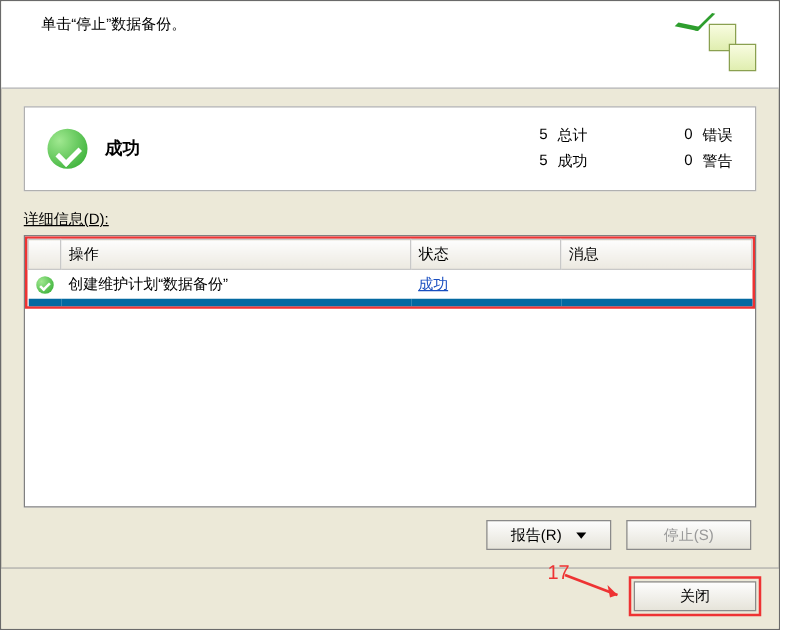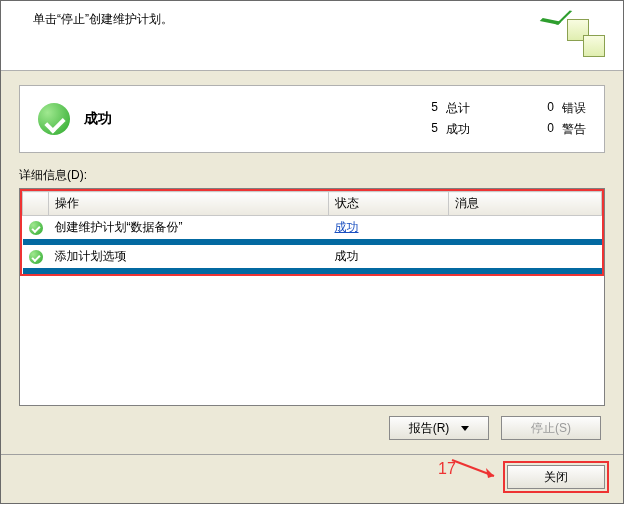--- a/index.html
+++ b/index.html
@@ -97,21 +97,21 @@
     border-left: 4px solid #fff;
     border-bottom: 4px solid #fff;
     transform: rotate(-45deg);
   }
   .summary-title { font-size: 14px; font-weight: bold; }
   .summary-stats { display: flex; gap: 70px; }
   .stat-col { display: flex; flex-direction: column; gap: 4px; }
   .stat-row { display: flex; gap: 8px; }
   .stat-num { width: 14px; text-align: right; }
 
-  .details-label { margin: 14px 0 4px 0; }
+  .details-label { margin: 14px 0 4px 0; text-decoration: underline; }
 
   .grid-wrap {
     background: #fff;
     border: 1px solid #808080;
     height: 218px;
     overflow: hidden;
   }
   .grid-annot {
     border: 2px solid #e33;
     margin: 0px;
@@ -208,21 +208,21 @@
     pointer-events: none;
   }
 </style>
 </head>
 <body>
 
 <div class="window">
 
 
   <div class="header-area">
-    <div class="header-sub">单击“停止”创建维护计划。</div>
+    <div class="header-sub">单击“停止”数据备份。</div>
     <div class="header-deco">
       <span class="tick"></span>
       <span class="box1"></span>
       <span class="box2"></span>
     </div>
   </div>
 
   <div class="body-area">
 
     <div class="summary-panel">
@@ -267,26 +267,20 @@
               <th>消息</th>
             </tr>
           </thead>
           <tbody id="grid-body">
               <tr>
                 <td class="col-icon"><span class="mini-success"></span></td>
                 <td class="col-op">创建维护计划“数据备份”</td>
                 <td class="col-status"><span class="status-link">成功</span></td>
                 <td></td>
               </tr>
-              <tr>
-                <td class="col-icon"><span class="mini-success"></span></td>
-                <td class="col-op">添加计划选项</td>
-                <td class="col-status">成功</td>
-                <td></td>
-              </tr>
             </tbody>
         </table>
       </div>
     </div>
 
     <div class="btn-row">
       <button class="btn">
         <span>报告(R)</span>
         <span class="caret"></span>
       </button>
@@ -299,17 +293,17 @@
 
   <div class="footer-sep"></div>
   <div class="footer">
     <button class="close-btn">
       <span>关闭</span>
     </button>
   </div>
 
 </div>
 
-<span class="annot-num" style="left:438px; top:460px;">17</span>
+<span class="annot-num" style="left:438px; top:450px;">17</span>
 <svg class="annot-arrow" style="left:448px; top:456px;" width="60" height="30">
   <line x1="4" y1="4" x2="46" y2="20" stroke="#e33" stroke-width="2"></line>
   <polygon points="46,20 38,12 40,22" fill="#e33"></polygon>
 </svg>
 
 </body></html>

